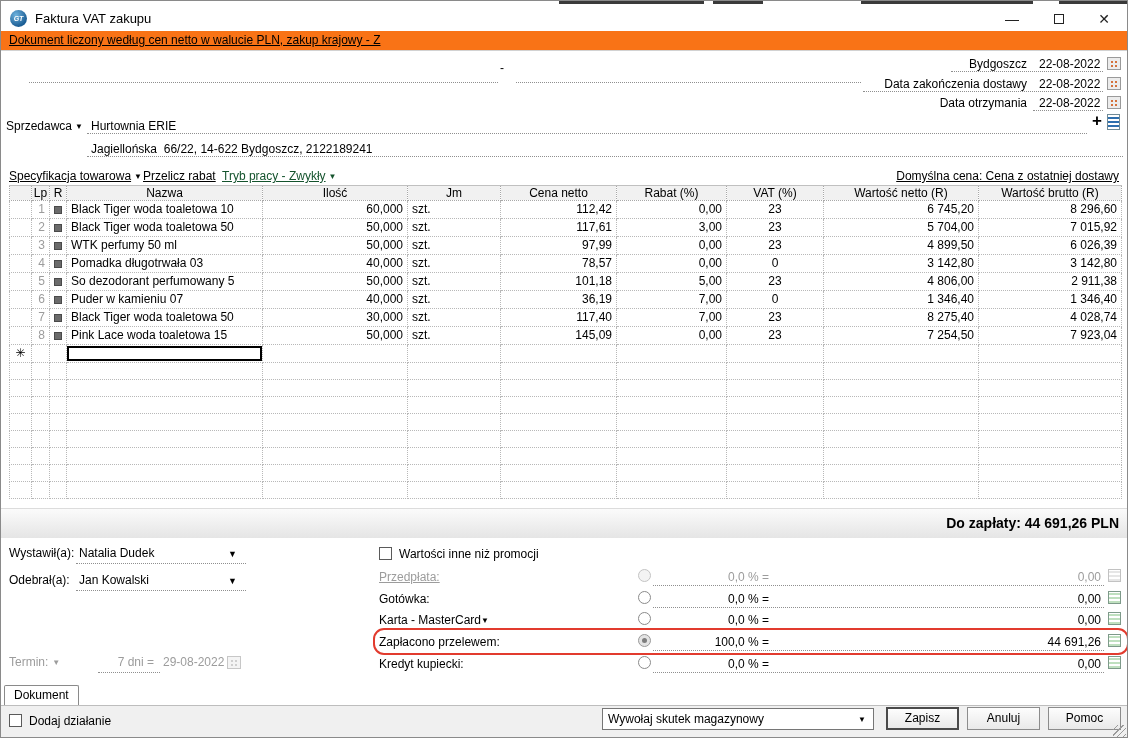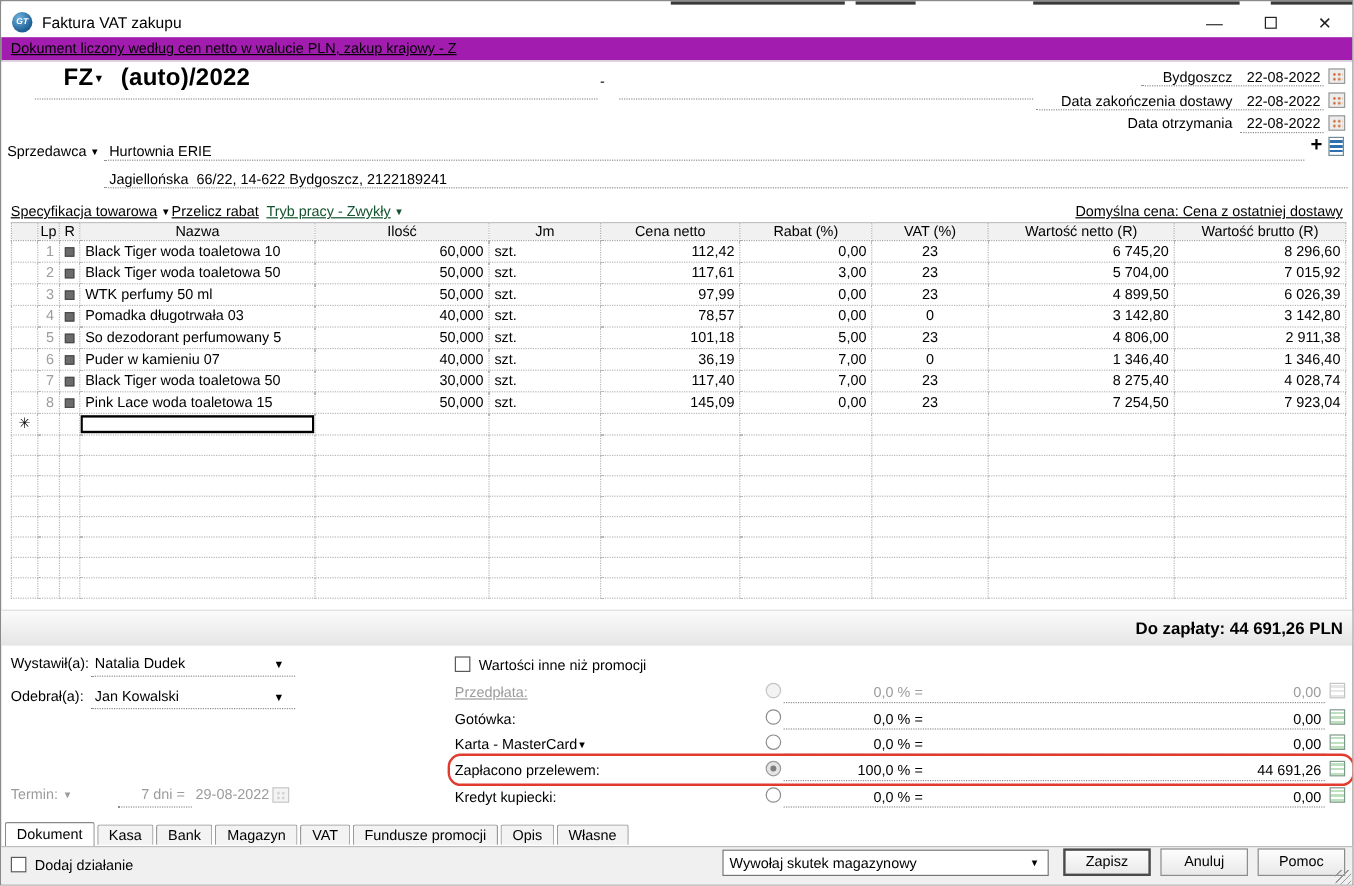--- a/index.html
+++ b/index.html
@@ -21,21 +21,21 @@
   
   .titlebar { position:absolute; top:3px; left:0; right:0; height:27px; background:#fff; }
   .app-icon { position:absolute; left:9px; top:6px; width:17px; height:17px; border-radius:50%;
     background:radial-gradient(circle at 35% 30%, #6fb3de, #1c5e95 70%);
     color:#fff; font-size:7px; font-weight:bold; font-style:italic; text-align:center; line-height:17px; }
   .title-text { position:absolute; left:34px; top:7px; font-size:13px; }
   .wbtn { position:absolute; top:4px; width:32px; height:22px; text-align:center; color:#222; font-size:14px; line-height:22px; }
   .max-glyph { display:inline-block; width:10px; height:10px; border:1px solid #222; margin-top:6px; }
 
   
-  .subbar { position:absolute; top:30px; left:0; right:0; height:20px; background:#a21caf;
+  .subbar { position:absolute; top:30px; left:0; right:0; height:20px; background:#f97316;
     border-bottom:1px solid #d2d2d2; line-height:19px; padding-left:8px; }
 
   
   .docnum { position:absolute; left:52px; top:53px; font-size:20px; font-weight:bold; letter-spacing:0.2px; }
   .docnum .tri { font-size:9px; vertical-align:3px; }
   .hdr-label-r { position:absolute; }
   .cal { position:absolute; width:14px; height:13px; background:#ececec; border:1px solid #9a9a9a; }
   .cal::before { content:""; position:absolute; inset:2px 1px 1px 2px;
     background-image:radial-gradient(circle, #d4713c 1px, rgba(0,0,0,0) 1.2px);
     background-size:4px 4px; }
@@ -87,21 +87,21 @@
   .pay-pct { position:absolute; left:280px; width:114px; top:3px; text-align:right; }
   .pay-dots { position:absolute; left:278px; right:23px; bottom:1px; border-bottom:1px dotted #8f8f8f; }
   .pay-val { position:absolute; right:26px; top:3px; }
   .calc { position:absolute; right:6px; top:2px; width:13px; height:13px; border:1px solid #7e9a8a;
     background:repeating-linear-gradient(0deg, #bfe0bf 0 2px, #fff 2px 4px); }
   .calc.dis { border-color:#c2c2c2; background:repeating-linear-gradient(0deg, #e6e6e6 0 2px, #fff 2px 4px); }
   .red-box { position:absolute; left:-2px; right:-2px; top:-4px; bottom:-3px;
     border:2px solid #e23b2e; border-radius:11px; pointer-events:none; }
 
   
-  .tabstrip { position:absolute; left:3px; top:684px; height:20px; display:flex; align-items:center; }
+  .tabstrip { position:absolute; left:3px; top:684px; height:20px; display:flex; align-items:flex-start;flex-direction:column; }
   .tab { height:17px; line-height:16px; padding:0 9px; background:#f3f3f3; border:1px solid #9a9a9a;
     border-bottom:none; border-radius:2px 2px 0 0; margin-right:2px; }
   .tab.active { height:20px; line-height:19px; background:#fff; border-color:#8a8a8a; position:relative; z-index:2; }
 
   
   .bottombar { position:absolute; left:0; right:0; top:704px; height:34px; background:#f0f0f0;
     border-top:1px solid #bdbdbd; }
   .select { position:absolute; left:601px; top:2px; width:272px; height:22px; background:#fff;
     border:1px solid #767676; line-height:20px; padding-left:5px; }
   .select .tri { position:absolute; right:7px; top:7px; }
@@ -126,24 +126,20 @@
     <div class="title-text">Faktura VAT zakupu</div>
     <div class="wbtn" style="left:995px">—</div>
     <div class="wbtn" style="left:1042px"><span class="max-glyph"></span></div>
     <div class="wbtn" style="left:1087px">✕</div>
   </div>
 
   <div class="subbar">
     <span class="und">Dokument liczony według cen netto w walucie PLN, zakup krajowy - Z</span>
   </div>
 
-  <div class="docnum">
-    <span>FZ</span><span class="tri">▼</span>
-    <span style="margin-left:8px">(auto)/2022</span>
-  </div>
   <div class="dots" style="left:28px;top:81px;width:469px"></div>
   <div class="abs" style="left:499px;top:60px">-</div>
   <div class="dots" style="left:515px;top:81px;width:345px"></div>
 
   <div class="hdr-label-r" style="right:100px;top:56px">Bydgoszcz</div>
   <div class="abs" style="left:1038px;top:56px">22-08-2022</div>
   <div class="cal" style="left:1106px;top:56px"></div>
   <div class="dots" style="left:950px;top:70px;width:152px"></div>
 
   <div class="hdr-label-r" style="right:100px;top:76px">Data zakończenia dostawy</div>

